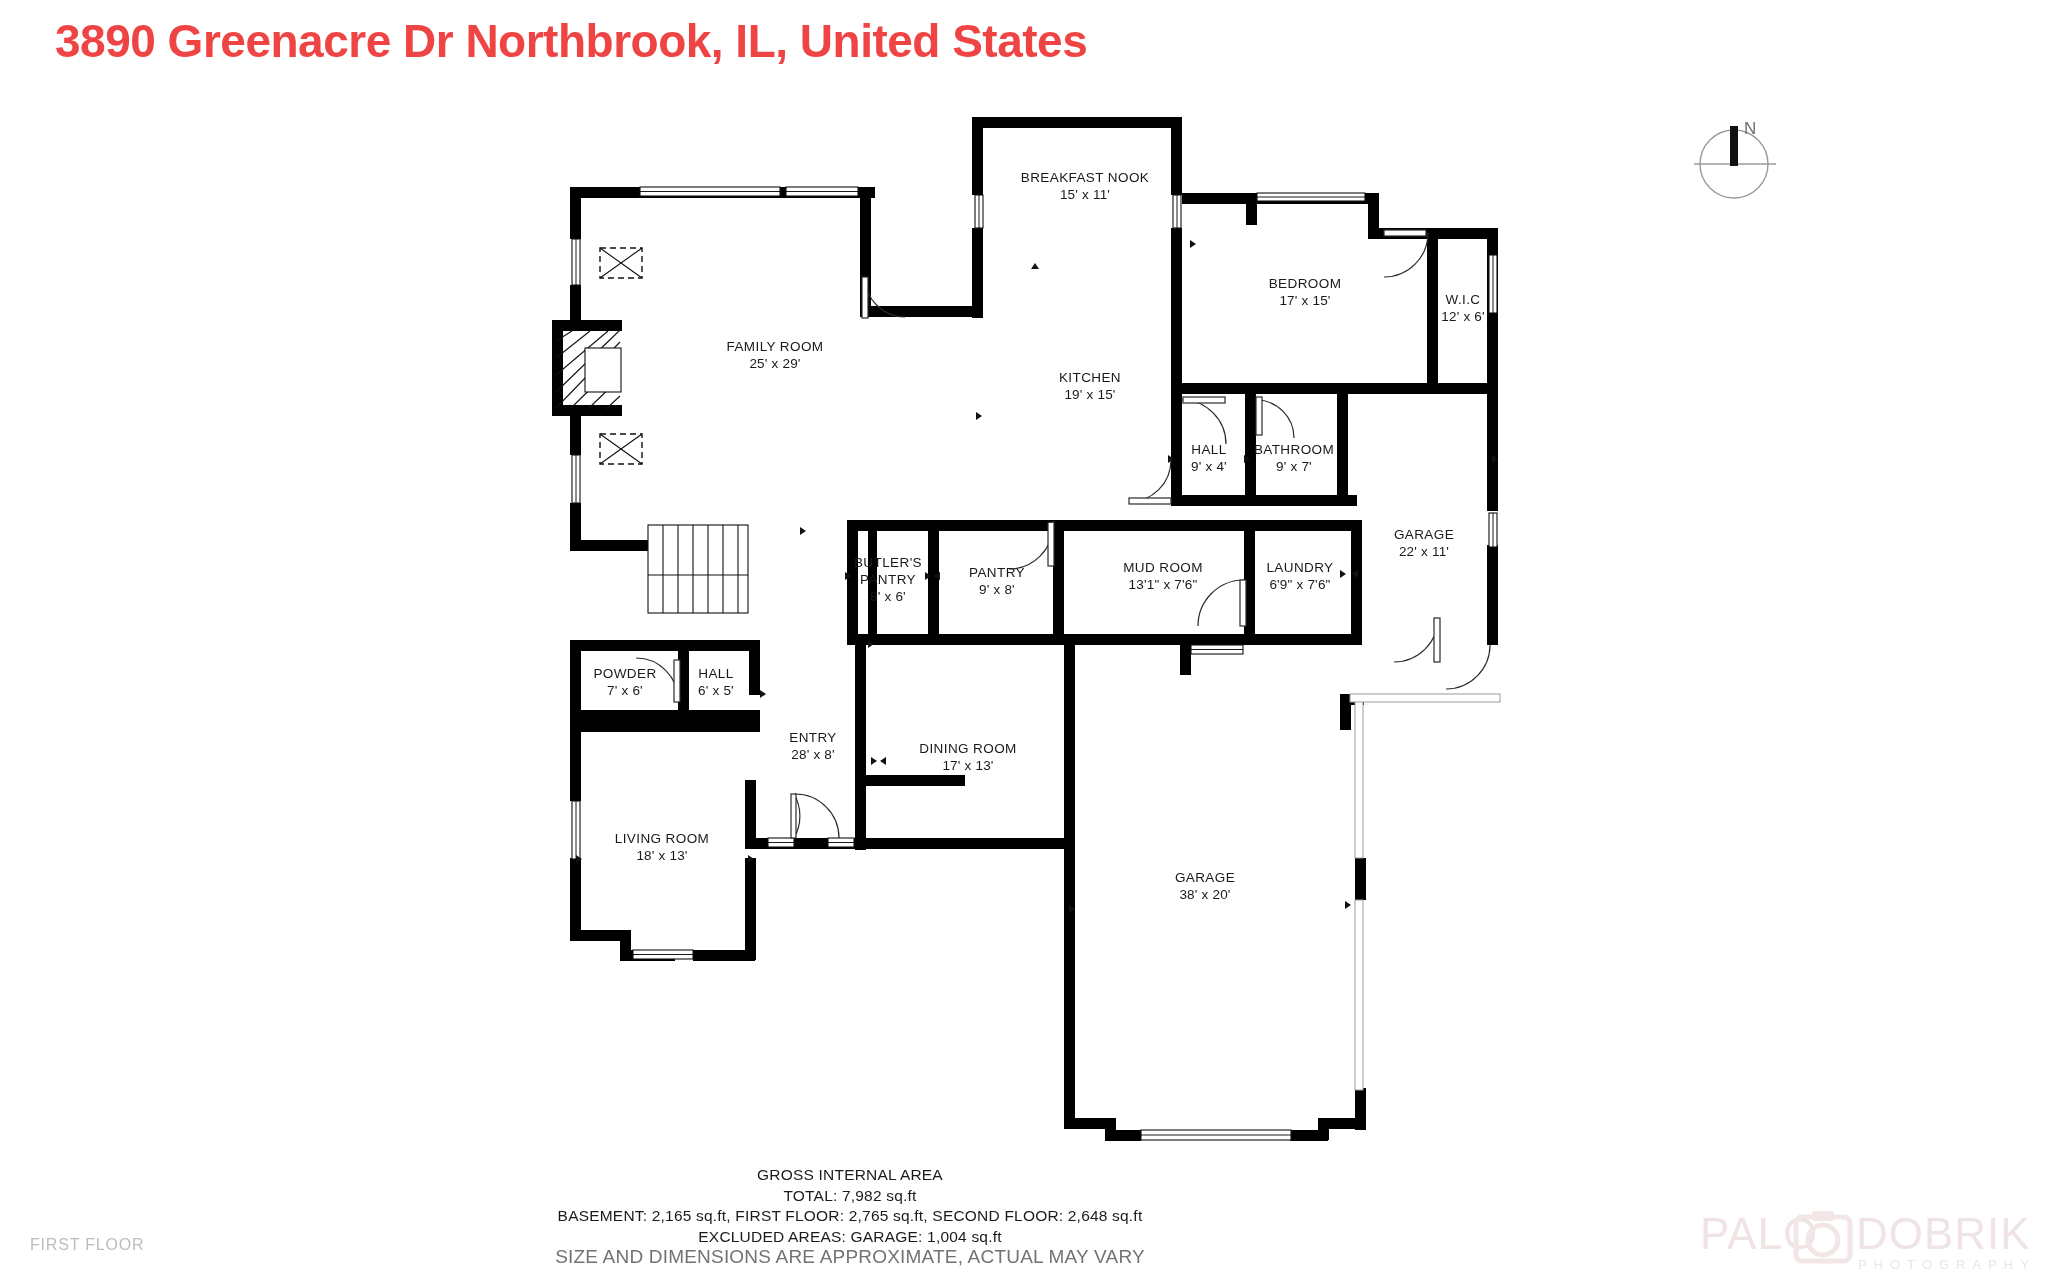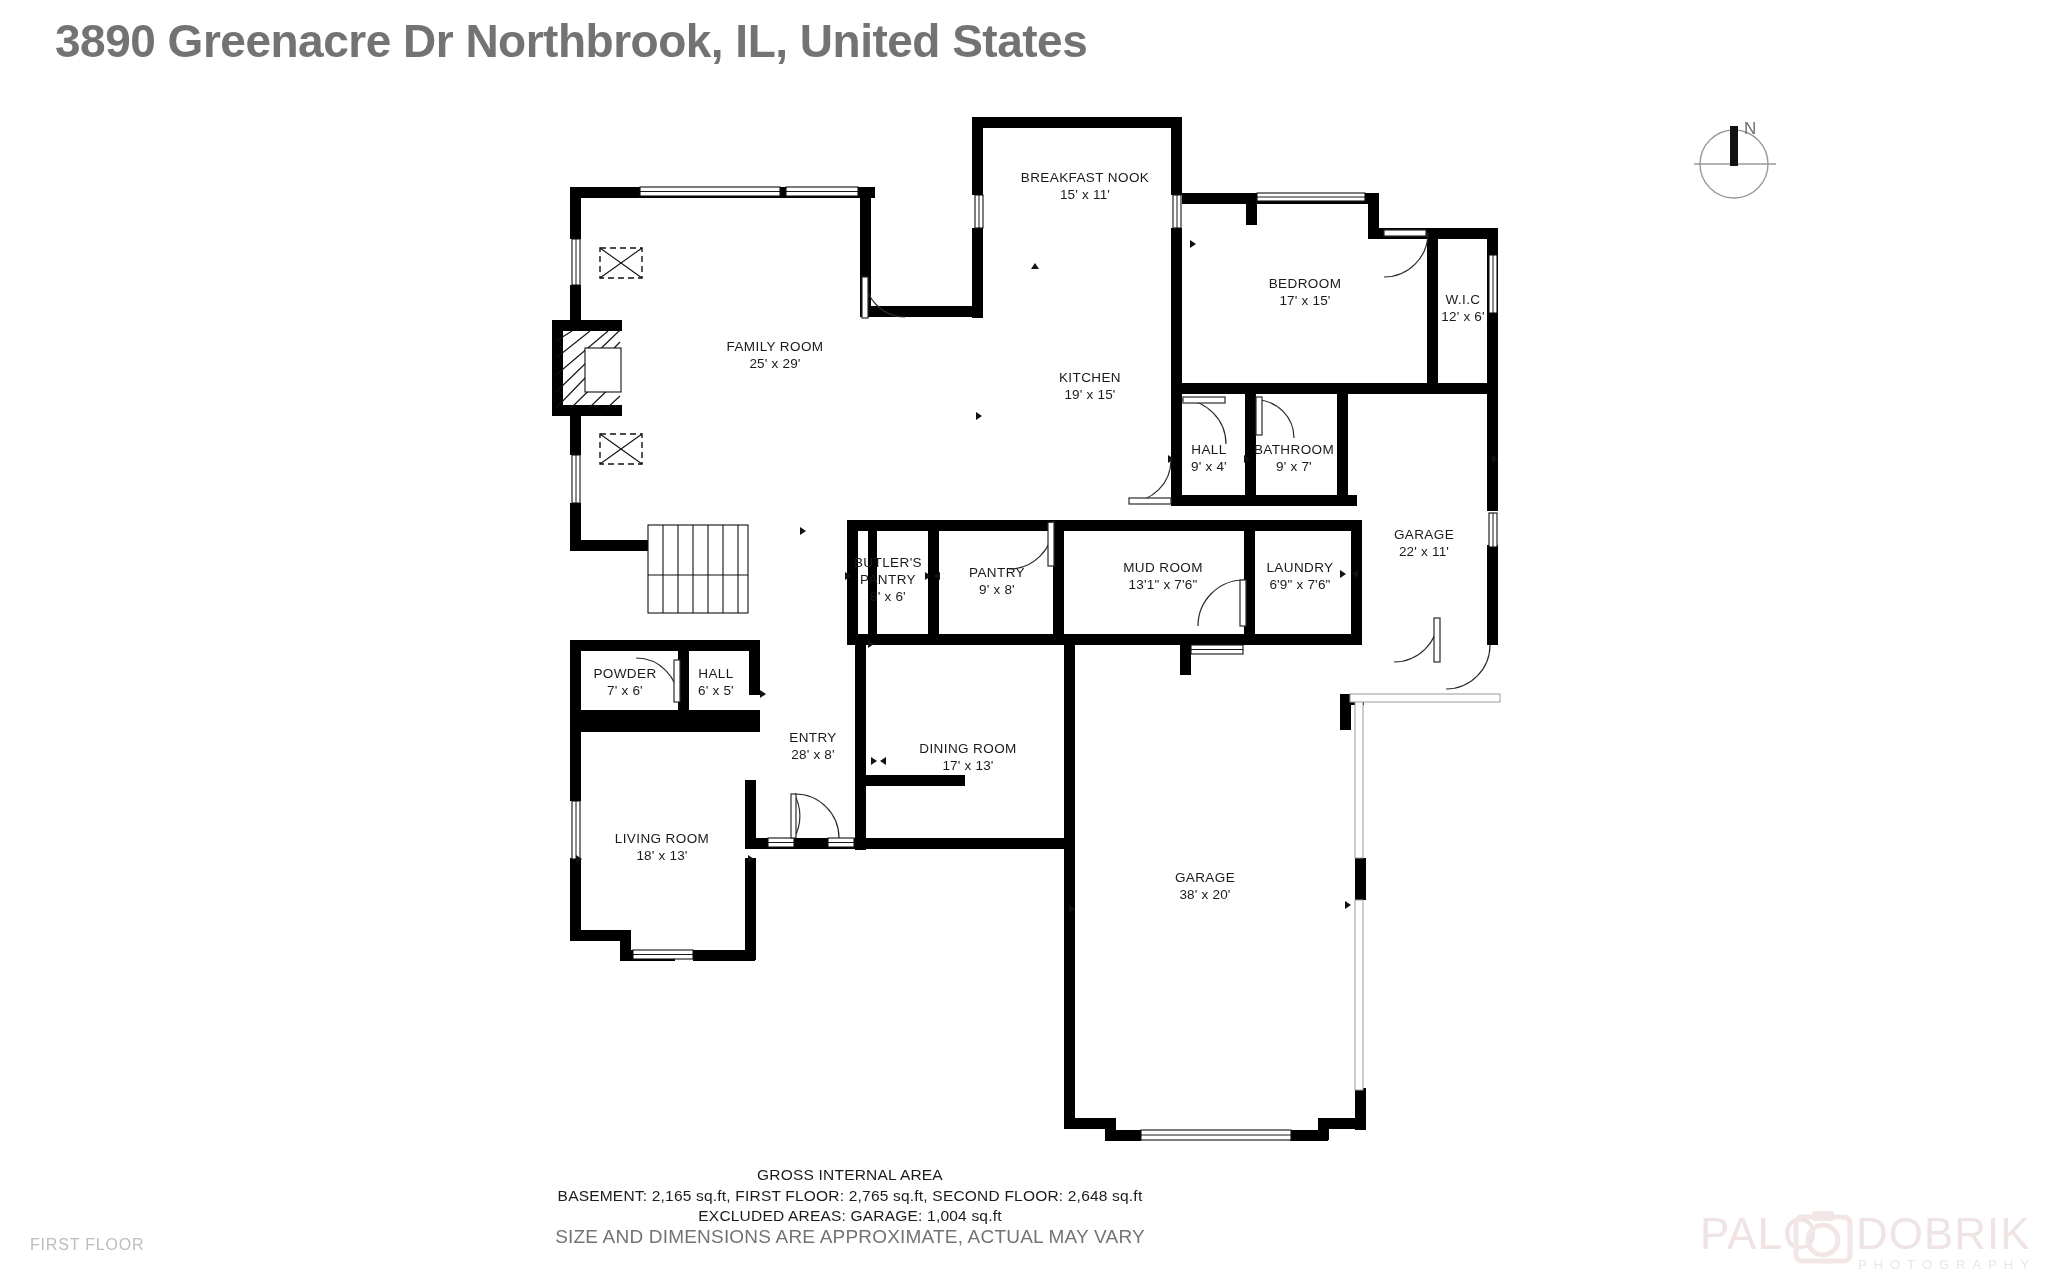--- a/index.html
+++ b/index.html
@@ -13,21 +13,21 @@
     position: relative;
     font-family: "Liberation Sans", sans-serif;
     overflow: hidden;
   }
   #page-title {
     position: absolute;
     left: 55px;
     top: 14px;
     font-size: 46px;
     font-weight: 700;
-    color: #737373;
+    color: #ef4444;
     letter-spacing: -0.5px;
     white-space: nowrap;
     font-family: "Liberation Sans", sans-serif;
   }
   #floorplan-svg {
     position: absolute;
     left: 0;
     top: 0;
     width: 2048px;
     height: 1279px;
@@ -424,20 +424,21 @@
 
 <svg id="compass" viewBox="0 0 100 100" xmlns="http://www.w3.org/2000/svg">
   <circle class="cmp-circle" cx="44" cy="52" r="34"></circle>
   <line class="cmp-line" x1="4" y1="52" x2="86" y2="52"></line>
   <rect class="cmp-needle" x="40" y="14" width="8" height="40"></rect>
   <text class="cmp-n" x="54" y="22">N</text>
 </svg>
 
 <div id="footer-block">
   <div class="fline">GROSS INTERNAL AREA</div>
+  <div class="fline">TOTAL: 7,982 sq.ft</div>
   <div class="fline">BASEMENT: 2,165 sq.ft, FIRST FLOOR: 2,765 sq.ft, SECOND FLOOR: 2,648 sq.ft</div>
   <div class="fline">EXCLUDED AREAS: GARAGE: 1,004 sq.ft</div>
   <div class="fline muted">SIZE AND DIMENSIONS ARE APPROXIMATE, ACTUAL MAY VARY</div>
 </div>
 
 <div id="first-floor-tag">FIRST FLOOR</div>
 
 <svg id="watermark" viewBox="0 0 340 68" xmlns="http://www.w3.org/2000/svg">
   <text class="wm-text" x="0" y="40">PALO</text>
   <g>

